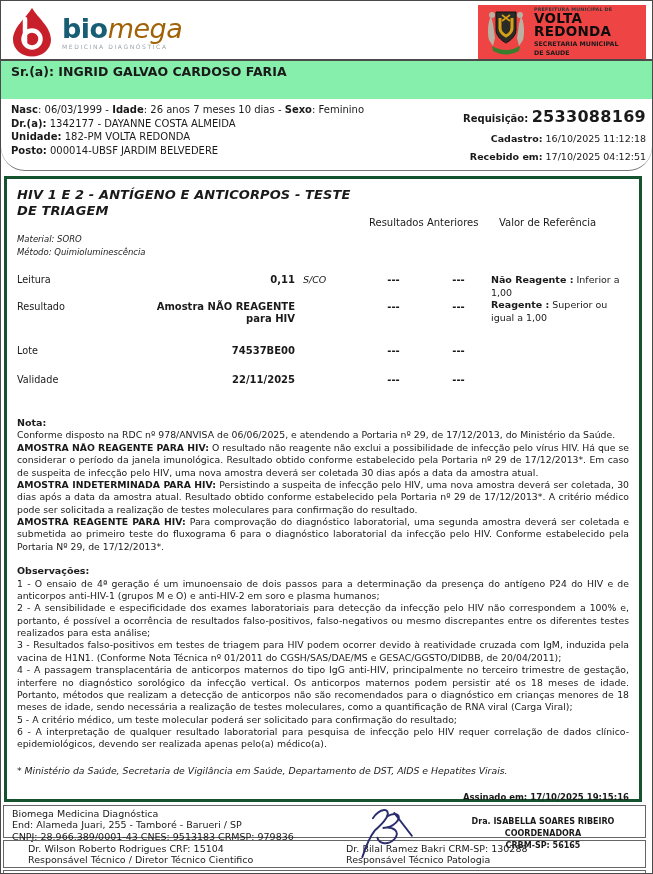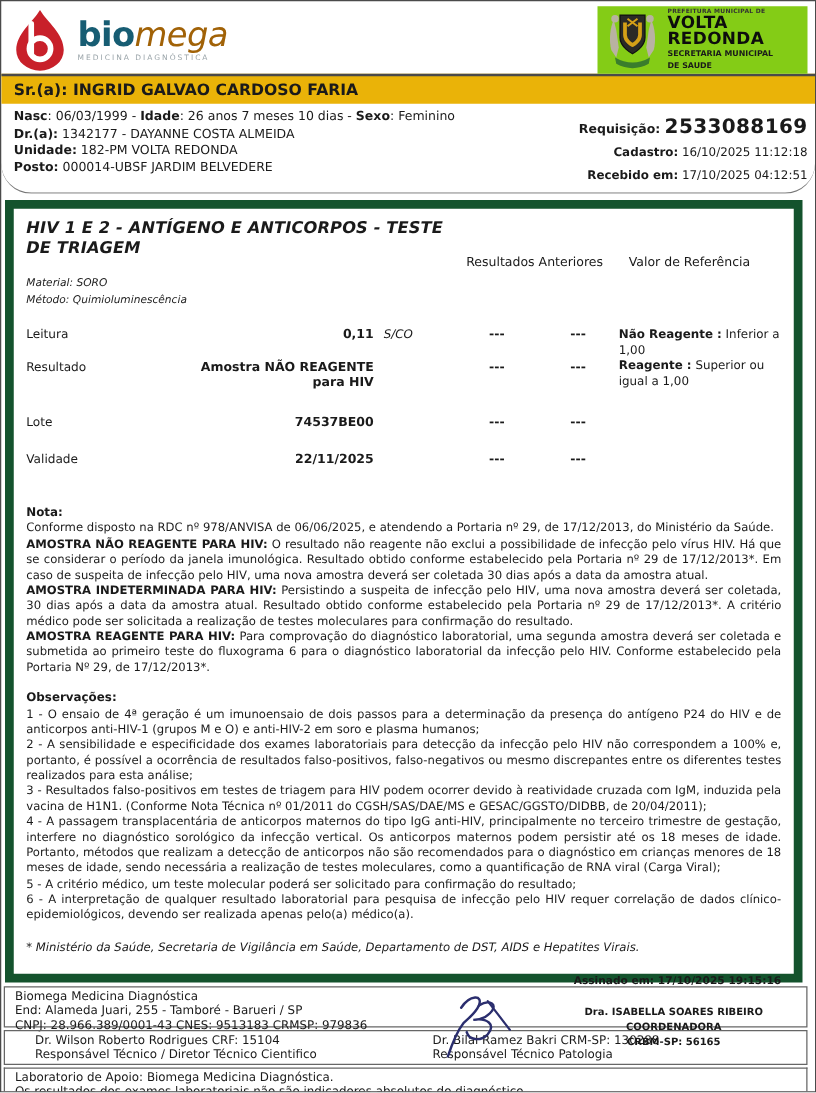--- a/index.html
+++ b/index.html
@@ -9,39 +9,39 @@
 
   
   .header { height:58px; display:flex; justify-content:space-between; align-items:center; padding:4px 6px 0 10px; }
   .logo { display:flex; align-items:center; gap:9px; }
   .logo-drop { width:42px; height:50px; }
   .brand-line { font-size:27px; letter-spacing:-0.5px; line-height:1; }
   .brand-bio { color:#175d73; font-weight:bold; }
   .brand-mega { color:#a16207;font-style:italic; }
   .brand-tag { font-size:6px; color:#9aa4a9; letter-spacing:1.6px; margin-top:1px; }
 
-  .vr-box { background:#84cc16; width:168px; height:54px; display:flex; align-items:center; gap:5px; padding:2px 5px; }
+  .vr-box { background:#ef4444; width:168px; height:54px; display:flex; align-items:center; gap:5px; padding:2px 5px; }
   .vr-crest { width:46px; height:48px; flex:none; }
   .vr-text { line-height:1; }
   .vr-pref { font-size:4.8px; font-weight:bold; color:#333; letter-spacing:.2px; }
   .vr-city { font-size:13.5px; font-weight:bold; color:#0d0d0d; letter-spacing:.3px; line-height:.95; }
   .vr-sec { font-size:6.3px; font-weight:bold; color:#1a1a1a; margin-top:2px; line-height:1.15; }
 
   
-  .name-band { border-top:2px solid #4a4a4a; background:#eab308; padding:3px 10px 4px 10px; font-size:12.5px; font-weight:bold; }
+  .name-band { border-top:2px solid #4a4a4a; background:#86efac; padding:3px 10px 20px 10px; font-size:12.5px; font-weight:bold; }
   .details { display:flex; justify-content:space-between; padding:4px 6px 6px 10px; border-bottom:1px solid #777; height:72px;border-radius:24px; }
   .pat-lines { font-size:10px; line-height:1.36; }
   .req-block { text-align:right; padding-top:4px; }
   .req-line { font-size:10px; font-weight:bold; }
   .req-num { font-size:16px; font-weight:bold; letter-spacing:.3px; }
   .meta-line { font-size:9.5px; margin-top:7px; }
   .meta-line b { font-weight:bold; }
 
   
-  .main-box { margin:5px 10px 0 3px; width:638px; height:626px; border:7px solid #14532d; padding:8px 10px 6px 10px; position:relative; }
+  .main-box { margin:5px 10px 0 3px; width:638px; height:626px; border:3px solid #14532d; padding:8px 10px 6px 10px; position:relative; }
   .exam-header { display:grid; grid-template-columns:352px 130px 134px; }
   .exam-title { font-size:13px; font-weight:bold; font-style:italic; line-height:1.2; letter-spacing:.1px; }
   .exam-meta { font-size:8.5px; font-style:italic; color:#222; margin-top:15px; line-height:1.45; }
   .col-head { font-size:10px; font-weight:normal; text-align:left; padding-top:30px; }
 
   .results { display:grid; grid-template-columns:118px 168px 58px 65px 65px 142px; grid-template-rows:27px 44px 29px 29px; font-size:10px; margin-top:16px; }
   .r-lbl { font-size:9.7px; }
   .r-val { text-align:right; font-weight:bold; padding-right:8px; line-height:1.25; }
   .r-unit { font-style:italic; font-size:9.5px; }
   .r-prev { text-align:center; font-weight:bold; }

